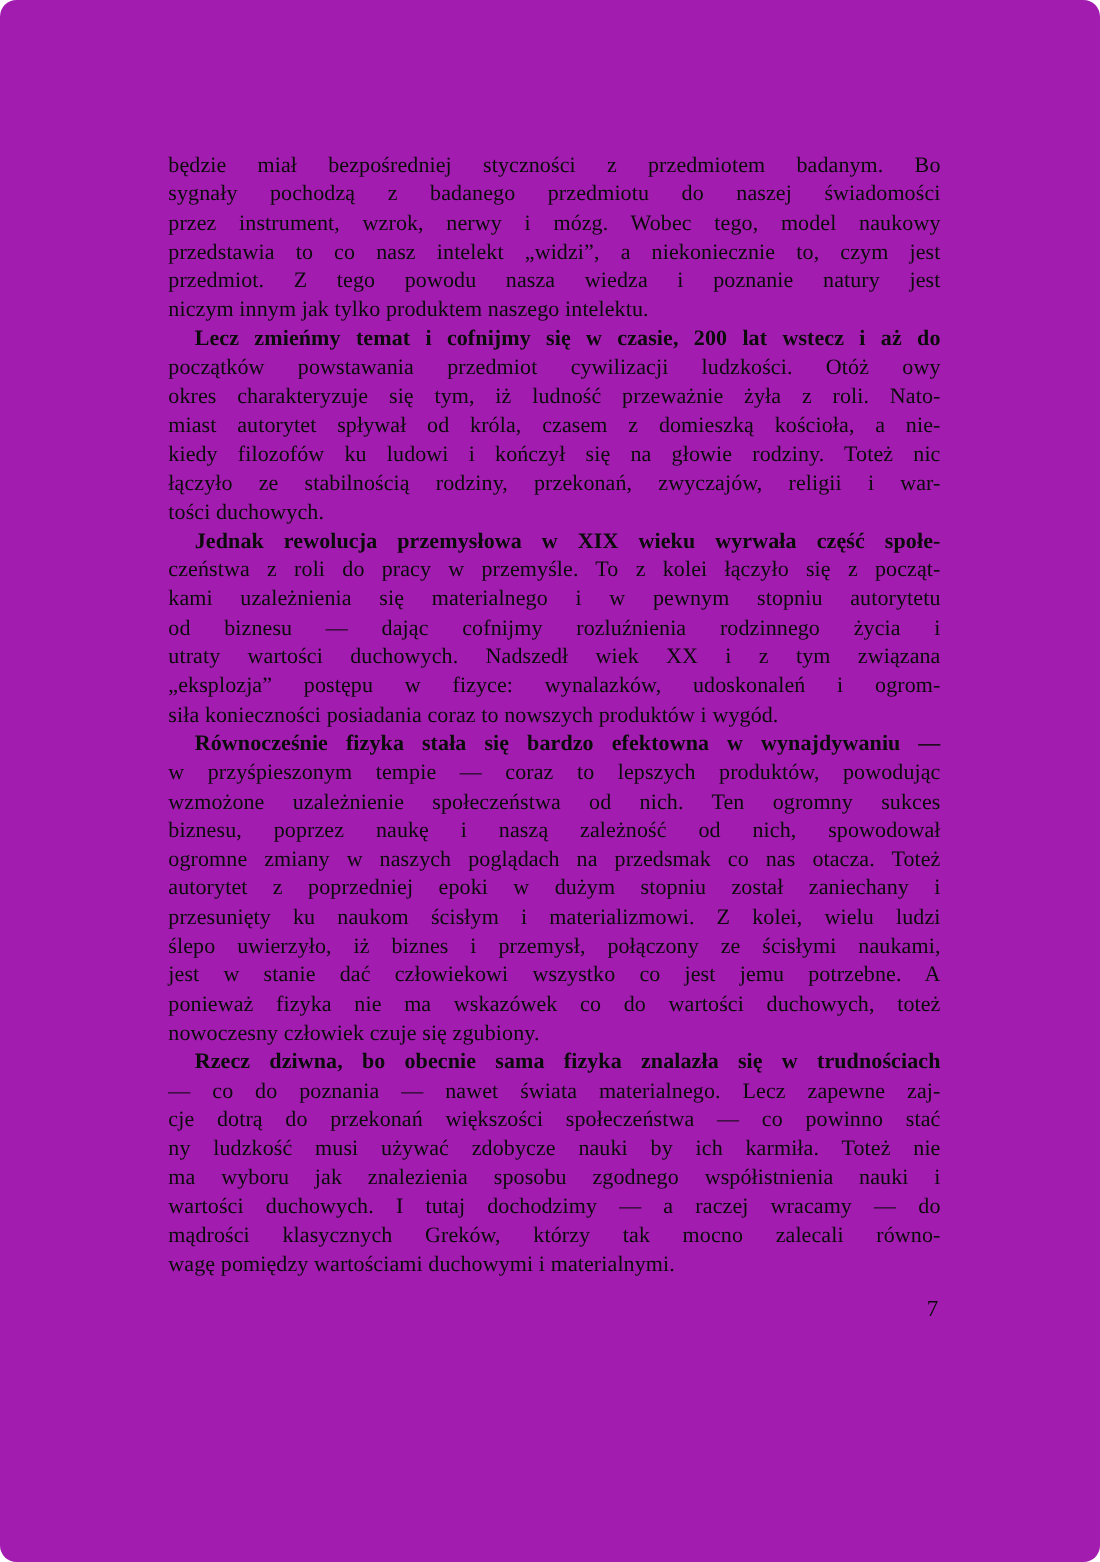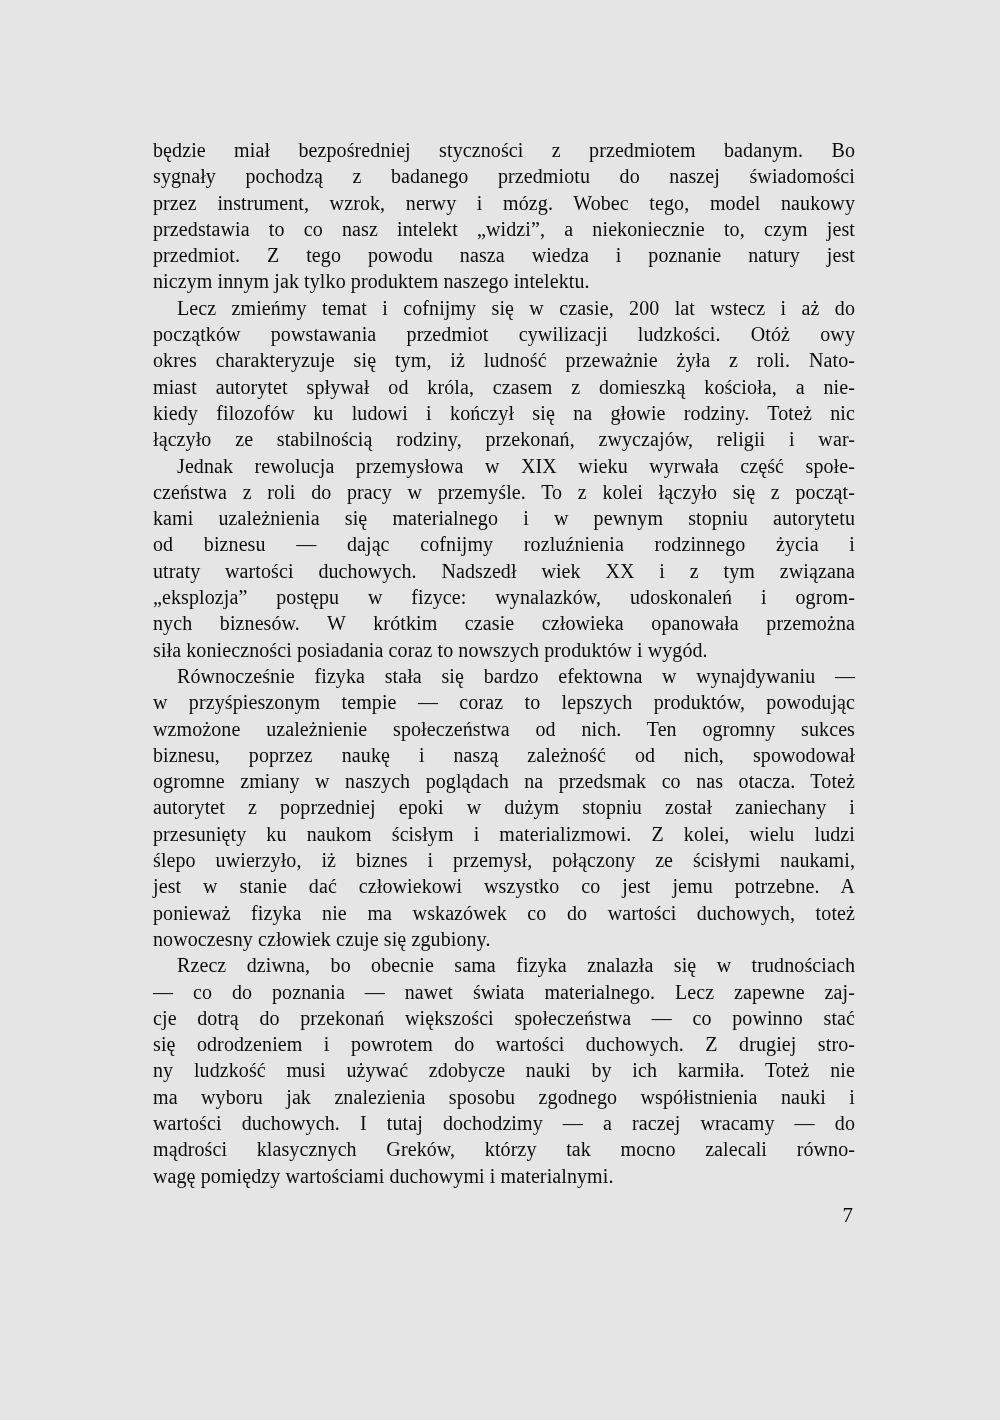--- a/index.html
+++ b/index.html
@@ -11,21 +11,22 @@
     width: 1000px;
     height: 1420px;
     position: relative;
     font-family: "Liberation Serif", "DejaVu Serif", serif;
     color: #0b0b0b;
     overflow: hidden;
   }
   .scan-page {
     position: absolute;
     inset: 0;
-    background: #e5e5e5;
+    background: #a21caf;
+    border-radius: 15px;
   }
   .text-block {
     position: absolute;
     left: 153px;
     top: 137px;
     width: 702px;
     font-size: 20px;
     line-height: 26.3px;
     letter-spacing: 0.1px;
   }
@@ -38,20 +39,21 @@
     text-align-last: justify;
     white-space: normal;
   }
   .line.last-line {
     text-align: justify;
     text-align-last: left;
     font-family: Liberation Serif, serif;
   }
   .line.indented {
     text-indent: 24px;
+    font-weight: bold;
   }
   .page-number {
     text-align: right;
     margin-top: 13px;
     font-size: 21px;
     padding-right: 2px;
   }
 </style>
 </head>
 <body>
@@ -67,49 +69,48 @@
         <div class="line">przedmiot. Z tego powodu nasza wiedza i poznanie natury jest</div>
         <div class="line last-line">niczym innym jak tylko produktem naszego intelektu.</div>
       </div>
       <div class="paragraph">
         <div class="line indented">Lecz zmieńmy temat i cofnijmy się w czasie, 200 lat wstecz i aż do</div>
         <div class="line">początków powstawania przedmiot cywilizacji ludzkości. Otóż owy</div>
         <div class="line">okres charakteryzuje się tym, iż ludność przeważnie żyła z roli. Nato-</div>
         <div class="line">miast autorytet spływał od króla, czasem z domieszką kościoła, a nie-</div>
         <div class="line">kiedy filozofów ku ludowi i kończył się na głowie rodziny. Toteż nic</div>
         <div class="line">łączyło ze stabilnością rodziny, przekonań, zwyczajów, religii i war-</div>
+        <div class="line last-line">tości duchowych.</div>
       </div>
       <div class="paragraph">
         <div class="line indented">Jednak rewolucja przemysłowa w XIX wieku wyrwała część społe-</div>
         <div class="line">czeństwa z roli do pracy w przemyśle. To z kolei łączyło się z począt-</div>
         <div class="line">kami uzależnienia się materialnego i w pewnym stopniu autorytetu</div>
         <div class="line">od biznesu — dając cofnijmy rozluźnienia rodzinnego życia i</div>
         <div class="line">utraty wartości duchowych. Nadszedł wiek XX i z tym związana</div>
         <div class="line">„eksplozja” postępu w fizyce: wynalazków, udoskonaleń i ogrom-</div>
-        <div class="line">nych biznesów. W krótkim czasie człowieka opanowała przemożna</div>
         <div class="line last-line">siła konieczności posiadania coraz to nowszych produktów i wygód.</div>
       </div>
       <div class="paragraph">
         <div class="line indented">Równocześnie fizyka stała się bardzo efektowna w wynajdywaniu —</div>
         <div class="line">w przyśpieszonym tempie — coraz to lepszych produktów, powodując</div>
         <div class="line">wzmożone uzależnienie społeczeństwa od nich. Ten ogromny sukces</div>
         <div class="line">biznesu, poprzez naukę i naszą zależność od nich, spowodował</div>
         <div class="line">ogromne zmiany w naszych poglądach na przedsmak co nas otacza. Toteż</div>
         <div class="line">autorytet z poprzedniej epoki w dużym stopniu został zaniechany i</div>
         <div class="line">przesunięty ku naukom ścisłym i materializmowi. Z kolei, wielu ludzi</div>
         <div class="line">ślepo uwierzyło, iż biznes i przemysł, połączony ze ścisłymi naukami,</div>
         <div class="line">jest w stanie dać człowiekowi wszystko co jest jemu potrzebne. A</div>
         <div class="line">ponieważ fizyka nie ma wskazówek co do wartości duchowych, toteż</div>
         <div class="line last-line">nowoczesny człowiek czuje się zgubiony.</div>
       </div>
       <div class="paragraph">
         <div class="line indented">Rzecz dziwna, bo obecnie sama fizyka znalazła się w trudnościach</div>
         <div class="line">— co do poznania — nawet świata materialnego. Lecz zapewne zaj-</div>
         <div class="line">cje dotrą do przekonań większości społeczeństwa — co powinno stać</div>
-        <div class="line">się odrodzeniem i powrotem do wartości duchowych. Z drugiej stro-</div>
         <div class="line">ny ludzkość musi używać zdobycze nauki by ich karmiła. Toteż nie</div>
         <div class="line">ma wyboru jak znalezienia sposobu zgodnego współistnienia nauki i</div>
         <div class="line">wartości duchowych. I tutaj dochodzimy — a raczej wracamy — do</div>
         <div class="line">mądrości klasycznych Greków, którzy tak mocno zalecali równo-</div>
         <div class="line last-line">wagę pomiędzy wartościami duchowymi i materialnymi.</div>
       </div>
       <div class="page-number">7</div>
     </div>
   <div class="text-block" style="top: auto; bottom: 0;"></div>
 </div>

